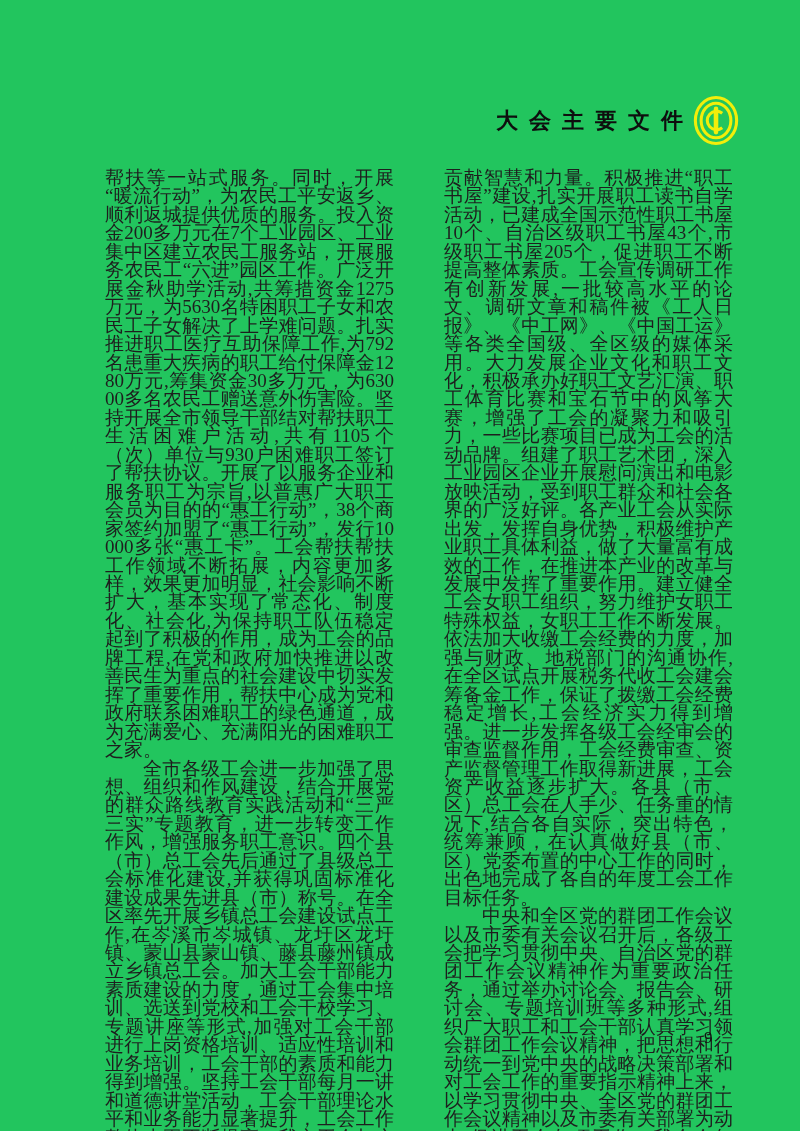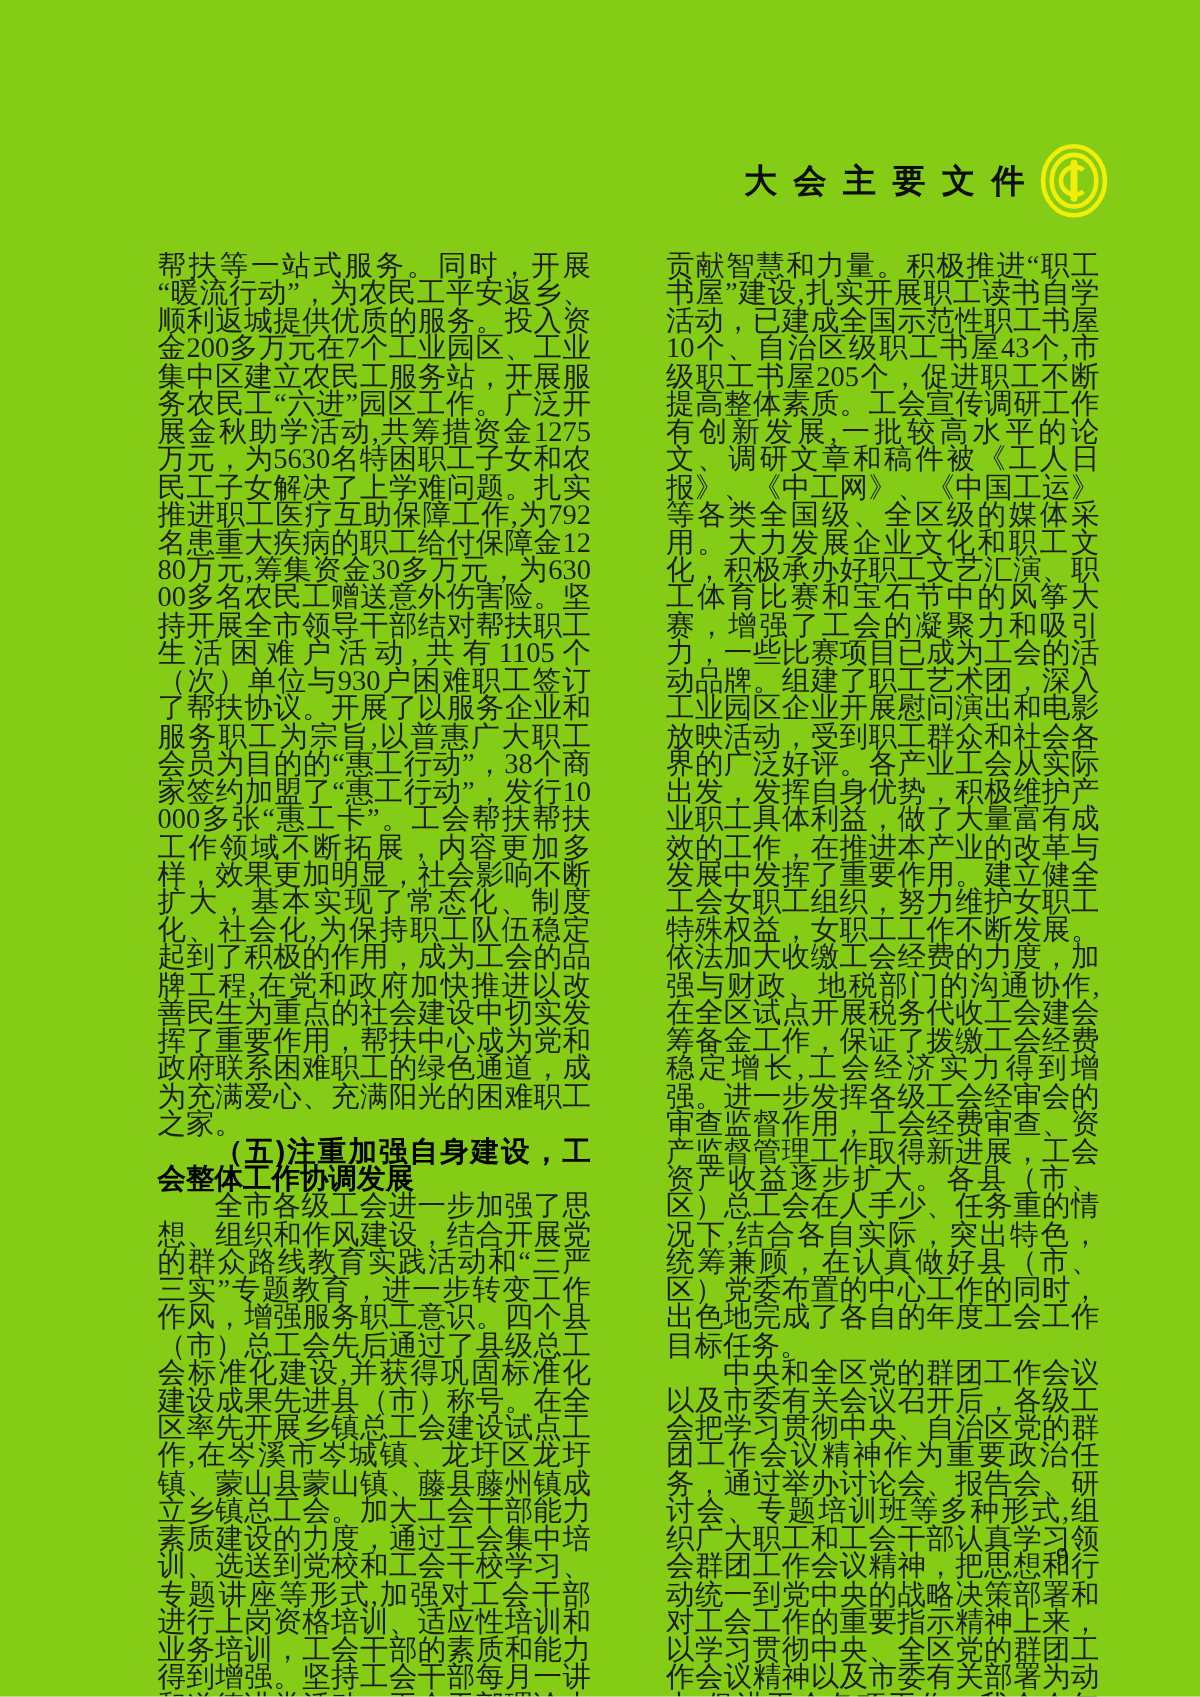--- a/index.html
+++ b/index.html
@@ -5,21 +5,21 @@
   html, body {
     margin: 0;
     padding: 0;
     background: #e8e8e6;
   }
   .page {
     position: relative;
     width: 800px;
     height: 1131px;
     margin: 0 auto;
-    background: #84cc16;
+    background: #22c55e;
     overflow: hidden;
     font-family: "Liberation Serif", "DejaVu Serif", serif;
   }
   
   .header {
     position: absolute;
     top: 94px;
     right: 60px;
     display: flex;
     align-items: center;
@@ -91,21 +91,20 @@
         <path d="M 31.5 19.5 A 9.6 9.6 0 1 0 31.5 34.5"></path>
       </g>
       <rect x="22.6" y="12.5" width="4.8" height="29" rx="2.4" fill="#f2ee0a"></rect>
     </svg>
   </div>
 
   <div class="columns">
 
     <section class="col">
       <p class="para-body">帮扶等一站式服务。同时，开展“暖流行动”，为农民工平安返乡、顺利返城提供优质的服务。投入资金200多万元在7个工业园区、工业集中区建立农民工服务站，开展服务农民工“六进”园区工作。广泛开展金秋助学活动,共筹措资金1275万元，为5630名特困职工子女和农民工子女解决了上学难问题。扎实推进职工医疗互助保障工作,为792名患重大疾病的职工给付保障金1280万元,筹集资金30多万元，为63000多名农民工赠送意外伤害险。坚持开展全市领导干部结对帮扶职工生活困难户活动,共有1105个（次）单位与930户困难职工签订了帮扶协议。开展了以服务企业和服务职工为宗旨,以普惠广大职工会员为目的的“惠工行动”，38个商家签约加盟了“惠工行动”，发行10000多张“惠工卡”。工会帮扶帮扶工作领域不断拓展，内容更加多样，效果更加明显，社会影响不断扩大，基本实现了常态化、制度化、社会化,为保持职工队伍稳定起到了积极的作用，成为工会的品牌工程,在党和政府加快推进以改善民生为重点的社会建设中切实发挥了重要作用，帮扶中心成为党和政府联系困难职工的绿色通道，成为充满爱心、充满阳光的困难职工之家。</p>
-      <p class="para-heading">（五)注重加强自身建设，工会整体工作协调发展</p>
       <p class="para-body para-indent">全市各级工会进一步加强了思想、组织和作风建设，结合开展党的群众路线教育实践活动和“三严三实”专题教育，进一步转变工作作风，增强服务职工意识。四个县（市）总工会先后通过了县级总工会标准化建设,并获得巩固标准化建设成果先进县（市）称号。在全区率先开展乡镇总工会建设试点工作,在岑溪市岑城镇、龙圩区龙圩镇、蒙山县蒙山镇、藤县藤州镇成立乡镇总工会。加大工会干部能力素质建设的力度，通过工会集中培训、选送到党校和工会干校学习、专题讲座等形式,加强对工会干部进行上岗资格培训、适应性培训和业务培训，工会干部的素质和能力得到增强。坚持工会干部每月一讲和道德讲堂活动，工会干部理论水平和业务能力显著提升，工会工作整体水平不断提高。我市工会与广东省肇庆市总工会、云浮市总工会分别签订工会合作框架协议，打造两地工会交流合作的平台和机制。加大工会宣传力度，建成开通梧州工会网,坚持正确舆论导向,办好《梧州工运》等刊物,加大对工人阶级主人翁作用的宣传，弘扬新时代劳模精神，弘扬主旋律,为推动我市经济保增长、促发展</p>
     </section>
 
     <section class="col">
       <p class="para-body">贡献智慧和力量。积极推进“职工书屋”建设,扎实开展职工读书自学活动，已建成全国示范性职工书屋10个、自治区级职工书屋43个,市级职工书屋205个，促进职工不断提高整体素质。工会宣传调研工作有创新发展,一批较高水平的论文、调研文章和稿件被《工人日报》、《中工网》、《中国工运》等各类全国级、全区级的媒体采用。大力发展企业文化和职工文化，积极承办好职工文艺汇演、职工体育比赛和宝石节中的风筝大赛，增强了工会的凝聚力和吸引力，一些比赛项目已成为工会的活动品牌。组建了职工艺术团，深入工业园区企业开展慰问演出和电影放映活动，受到职工群众和社会各界的广泛好评。各产业工会从实际出发，发挥自身优势，积极维护产业职工具体利益，做了大量富有成效的工作，在推进本产业的改革与发展中发挥了重要作用。建立健全工会女职工组织，努力维护女职工特殊权益，女职工工作不断发展。依法加大收缴工会经费的力度，加强与财政、地税部门的沟通协作,在全区试点开展税务代收工会建会筹备金工作，保证了拨缴工会经费稳定增长,工会经济实力得到增强。进一步发挥各级工会经审会的审查监督作用，工会经费审查、资产监督管理工作取得新进展，工会资产收益逐步扩大。各县（市、区）总工会在人手少、任务重的情况下,结合各自实际，突出特色，统筹兼顾，在认真做好县（市、区）党委布置的中心工作的同时，出色地完成了各自的年度工会工作目标任务。</p>
       <p class="para-body para-indent">中央和全区党的群团工作会议以及市委有关会议召开后，各级工会把学习贯彻中央、自治区党的群团工作会议精神作为重要政治任务，通过举办讨论会、报告会、研讨会、专题培训班等多种形式,组织广大职工和工会干部认真学习领会群团工作会议精神，把思想和行动统一到党中央的战略决策部署和对工会工作的重要指示精神上来，以学习贯彻中央、全区党的群团工作会议精神以及市委有关部署为动力,促进工会各项工作。我会今年先后制定下发了《2015年全市企业集中建会活动实施方案》、《梧州市总工会关于深入开展“六有”工会创建活动的实施方案》、《梧州市总工会开展“特色建会”活动工作方案》、《梧州市总工会关于开展“访企业、问实情、优服务”走访调研活动工作方案》、</p>
     </section>
 
   </div>
 

